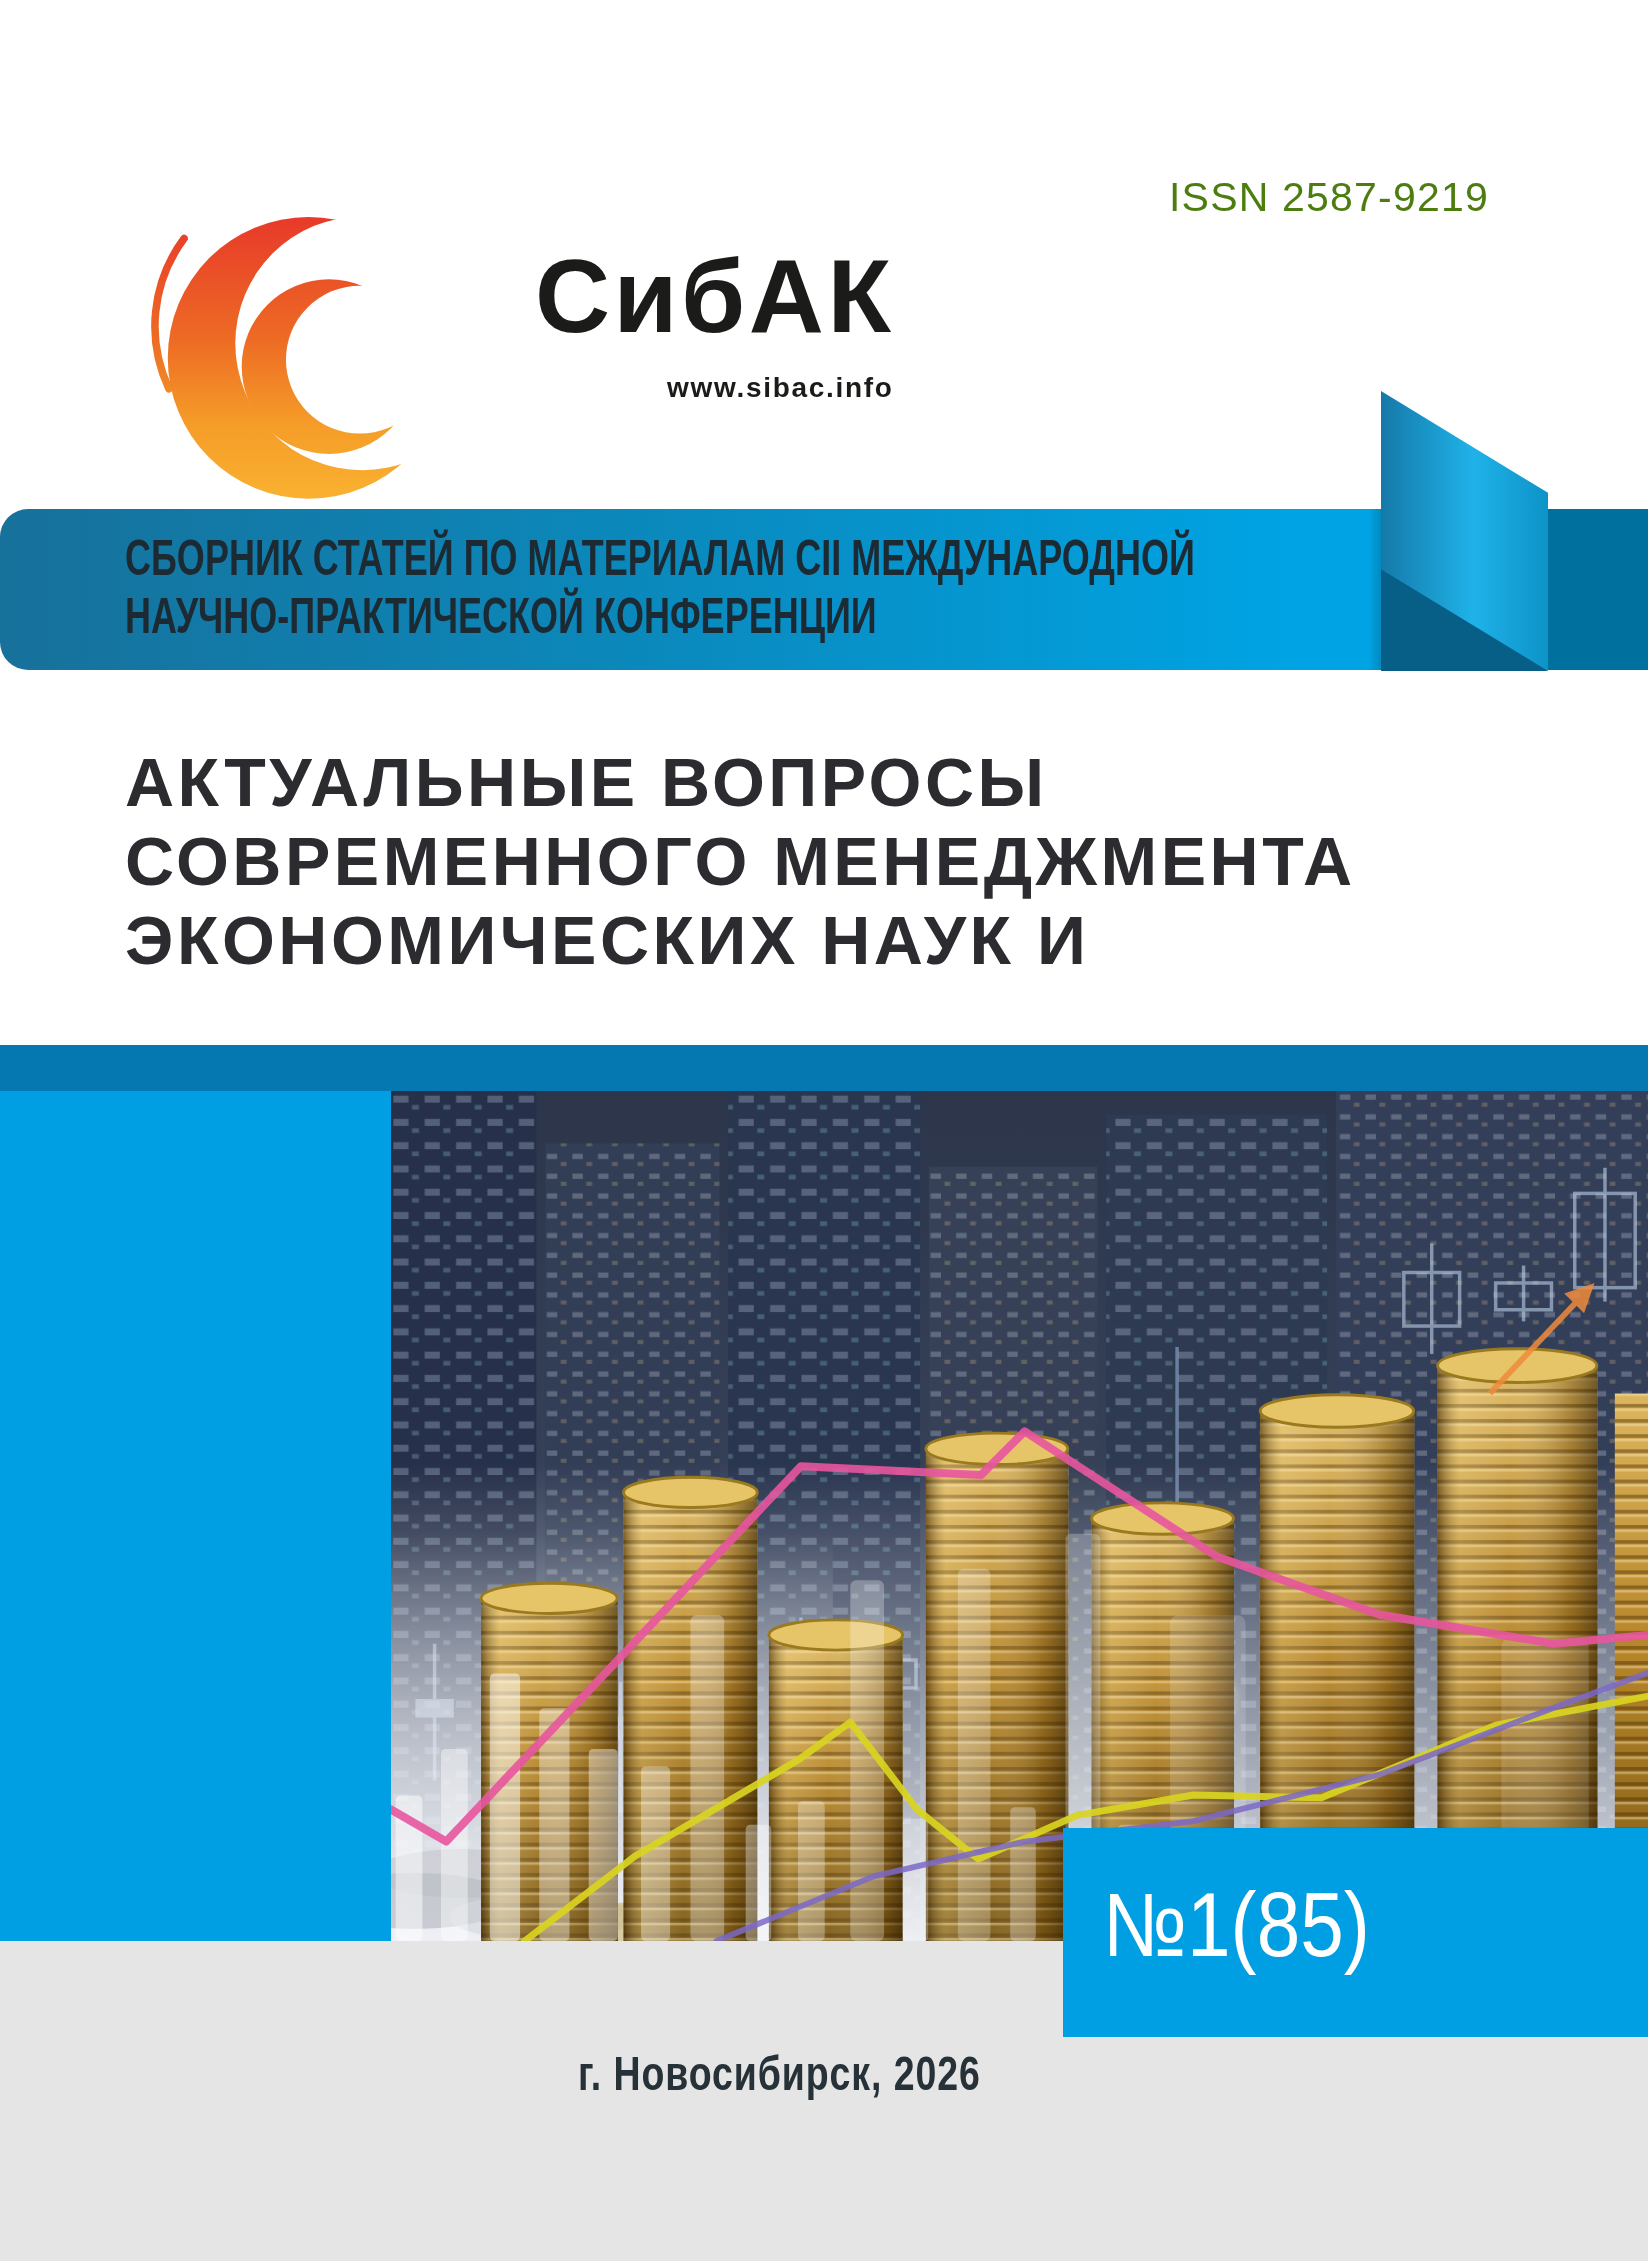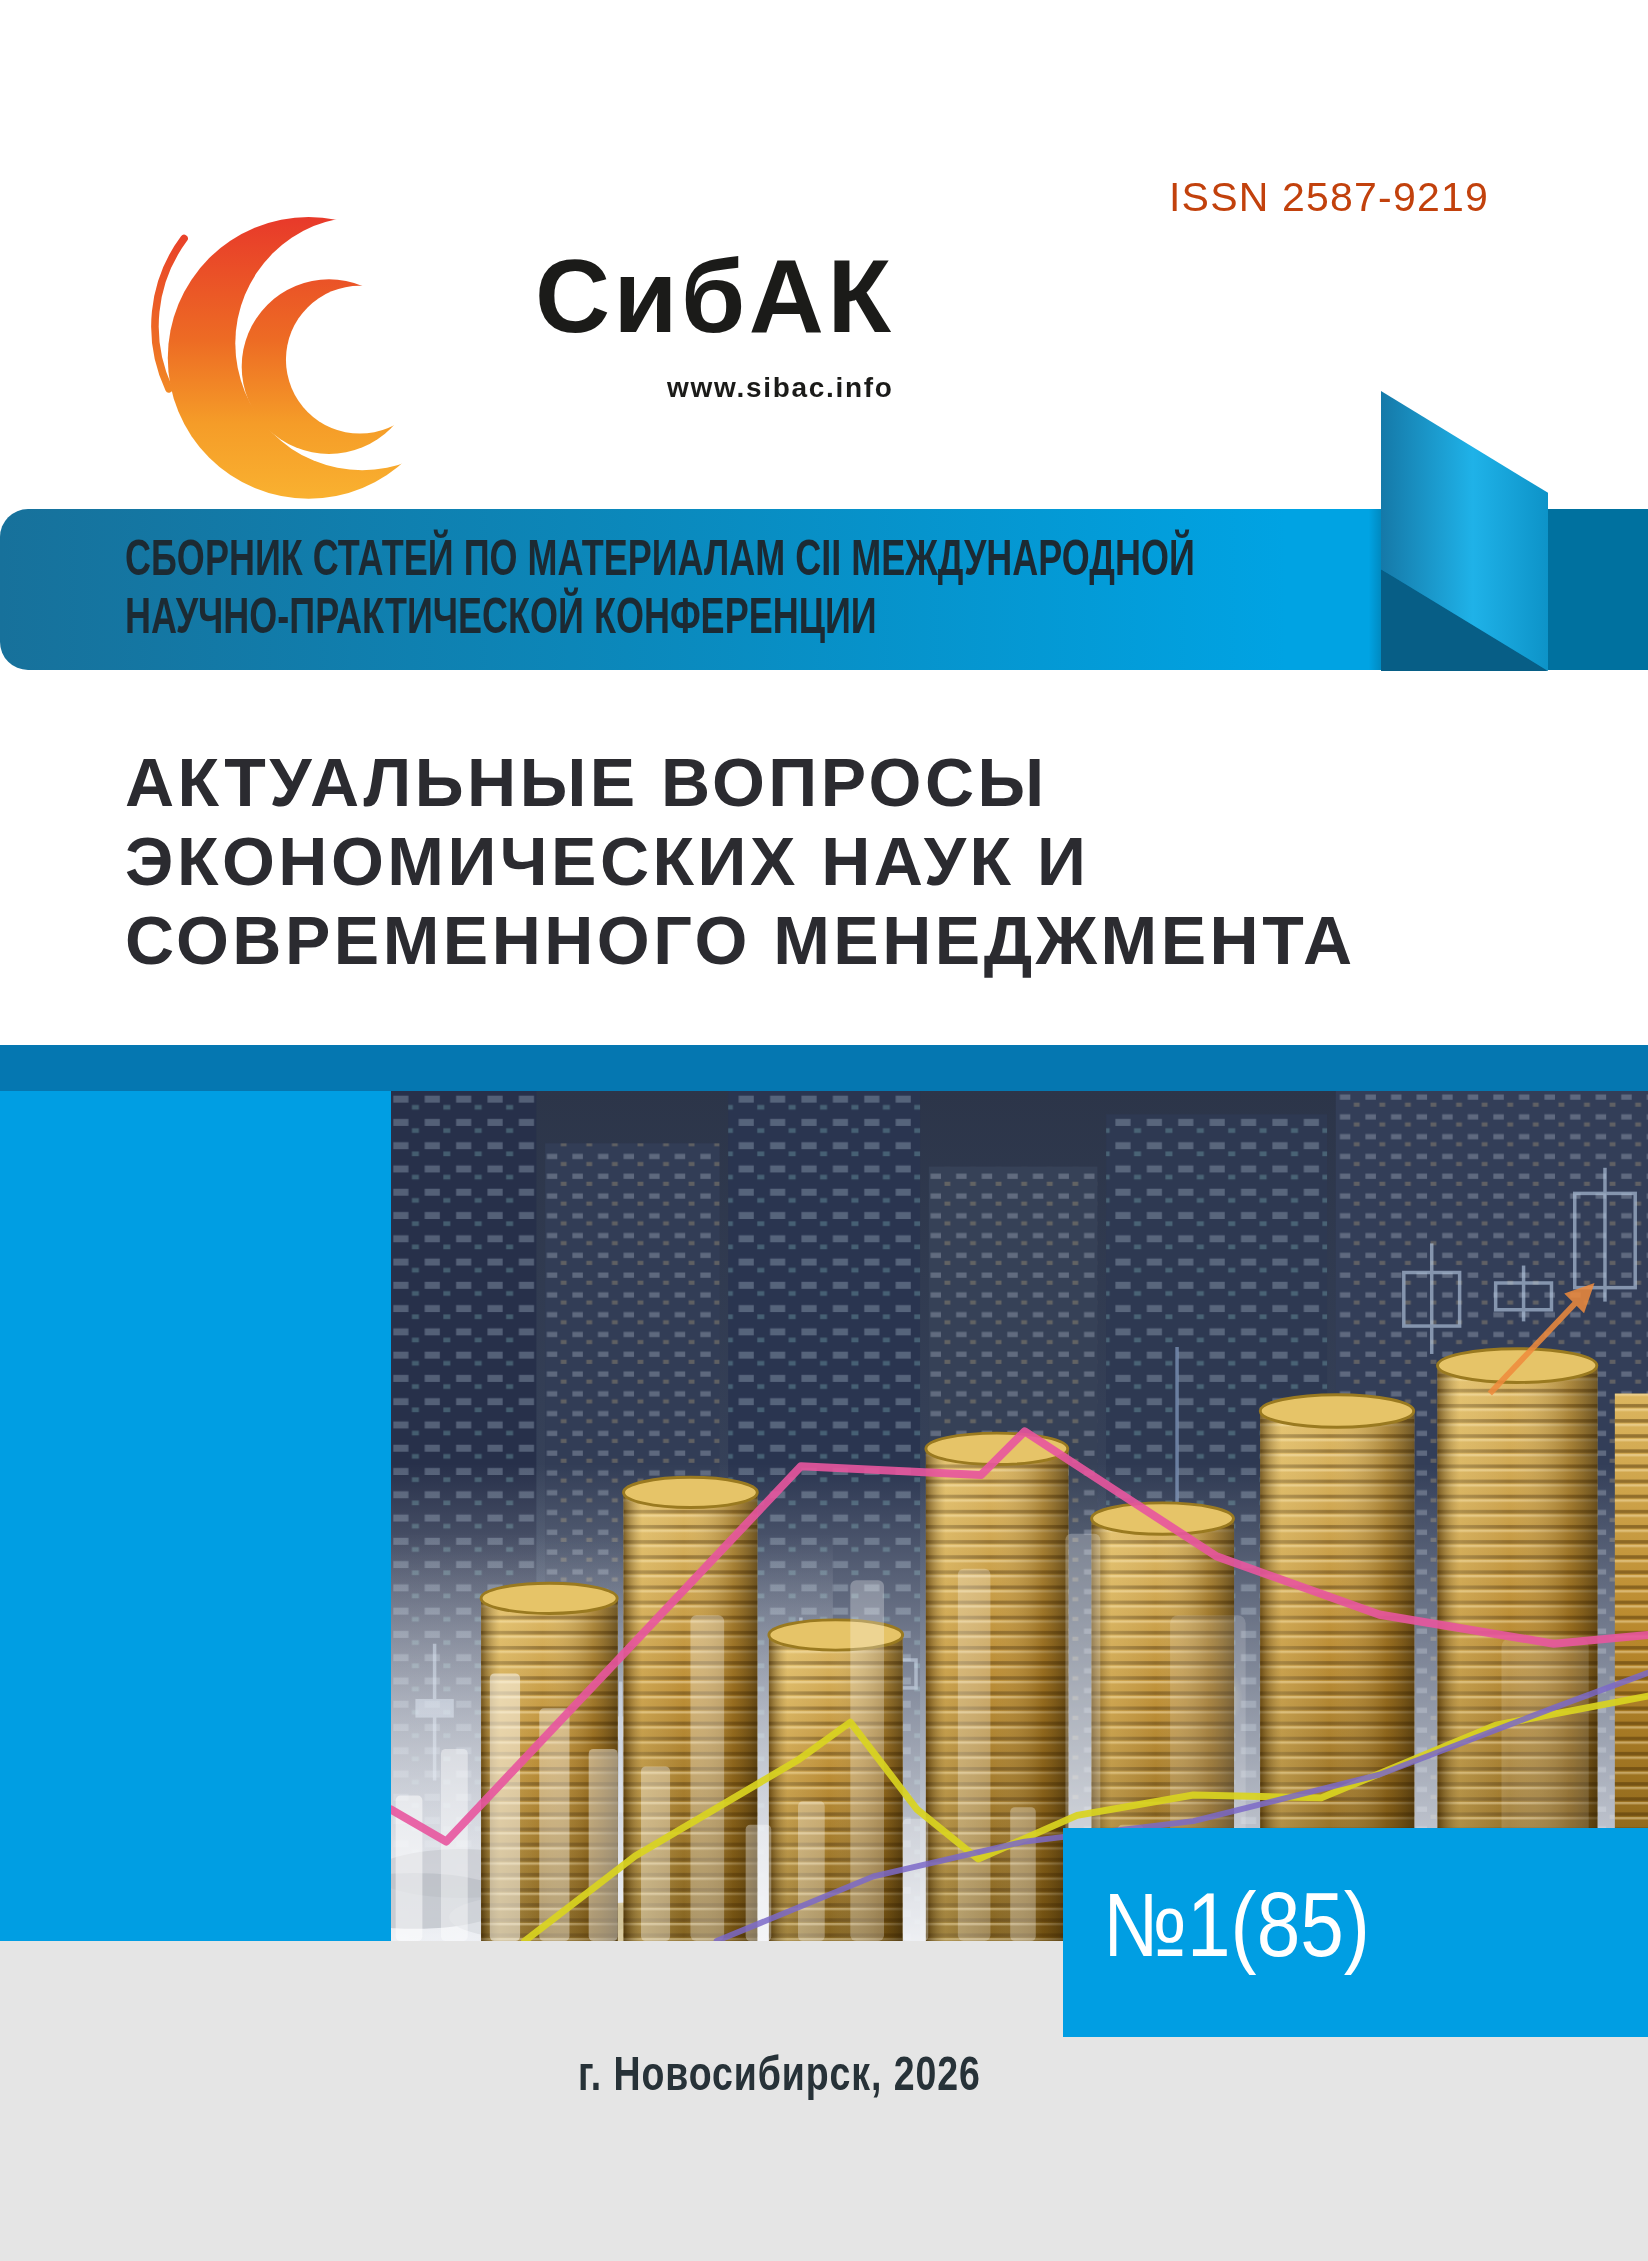--- a/index.html
+++ b/index.html
@@ -6,21 +6,21 @@
   .cover{
     position:relative;
     width:1649px;height:2261px;
     background:#ffffff;
     overflow:hidden;
     font-family:"Liberation Sans", sans-serif;
   }
   
   .issn{
     position:absolute;top:174px;right:160px;
-    font-size:41px;letter-spacing:1.2px;font-weight:400;color:#c2410c;
+    font-size:41px;letter-spacing:1.2px;font-weight:400;color:#4d7c0f;
     white-space:nowrap;
   }
   .logo-mark{position:absolute;left:134px;top:192px;width:326px;height:326px;}
   .logo-name{
     position:absolute;left:492px;top:244px;
     font-size:104px;font-weight:800;letter-spacing:3.5px;color:#1b1b19;
     line-height:1;white-space:nowrap;margin-left:43px;
   }
   .logo-site{
     position:absolute;left:667px;top:372px;
@@ -107,22 +107,22 @@
     <polygon points="0,306 288,481 0,481" fill="#075e86"></polygon>
     <polygon points="0,0 288,175 288,481 0,306" fill="url(#foldg)"></polygon>
   </svg>
   <div class="banner-text">
     <div>СБОРНИК СТАТЕЙ ПО МАТЕРИАЛАМ CII МЕЖДУНАРОДНОЙ</div>
     <div>НАУЧНО-ПРАКТИЧЕСКОЙ КОНФЕРЕНЦИИ</div>
   </div>
 
   <div class="title">
     <div>АКТУАЛЬНЫЕ ВОПРОСЫ</div>
+    <div>СОВРЕМЕННОГО МЕНЕДЖМЕНТА</div>
     <div>ЭКОНОМИЧЕСКИХ НАУК И</div>
-    <div>СОВРЕМЕННОГО МЕНЕДЖМЕНТА</div>
   </div>
 
   <div class="stripe"></div>
 
   <div class="main-panel">
     <div class="left-panel"></div>
 
     <div class="photo">
       <svg viewBox="0 0 2162 1461" preserveAspectRatio="none">
         <defs>

